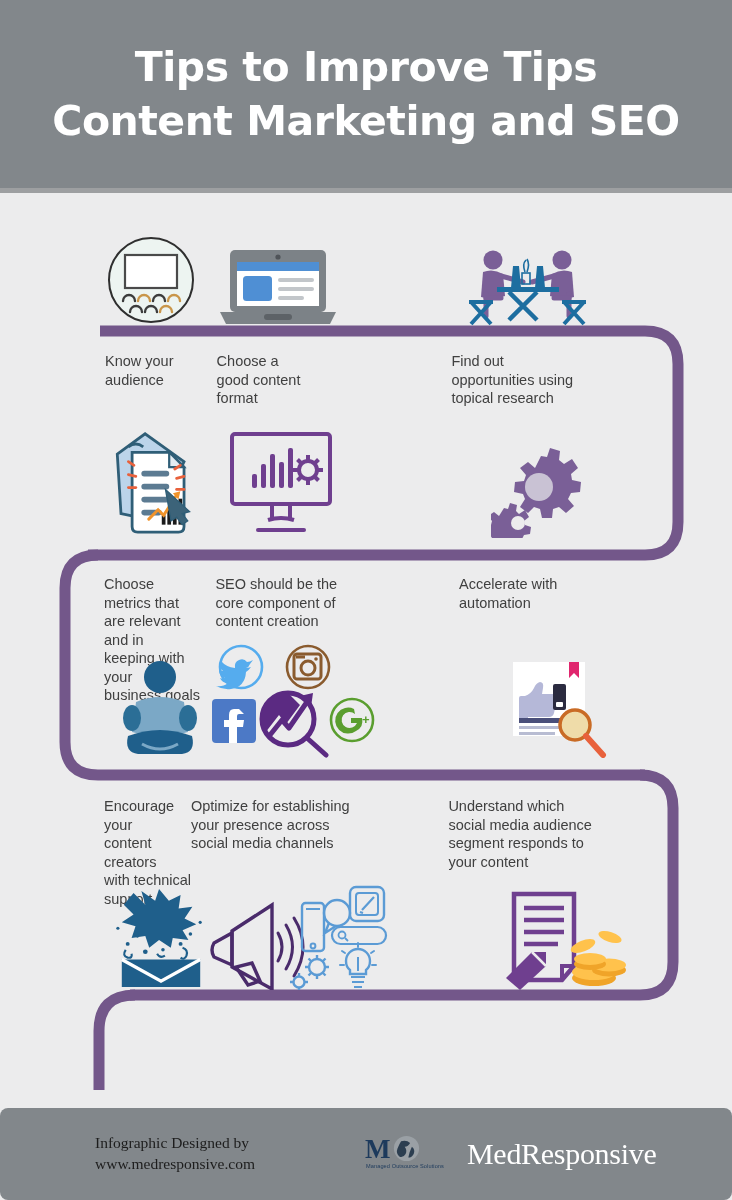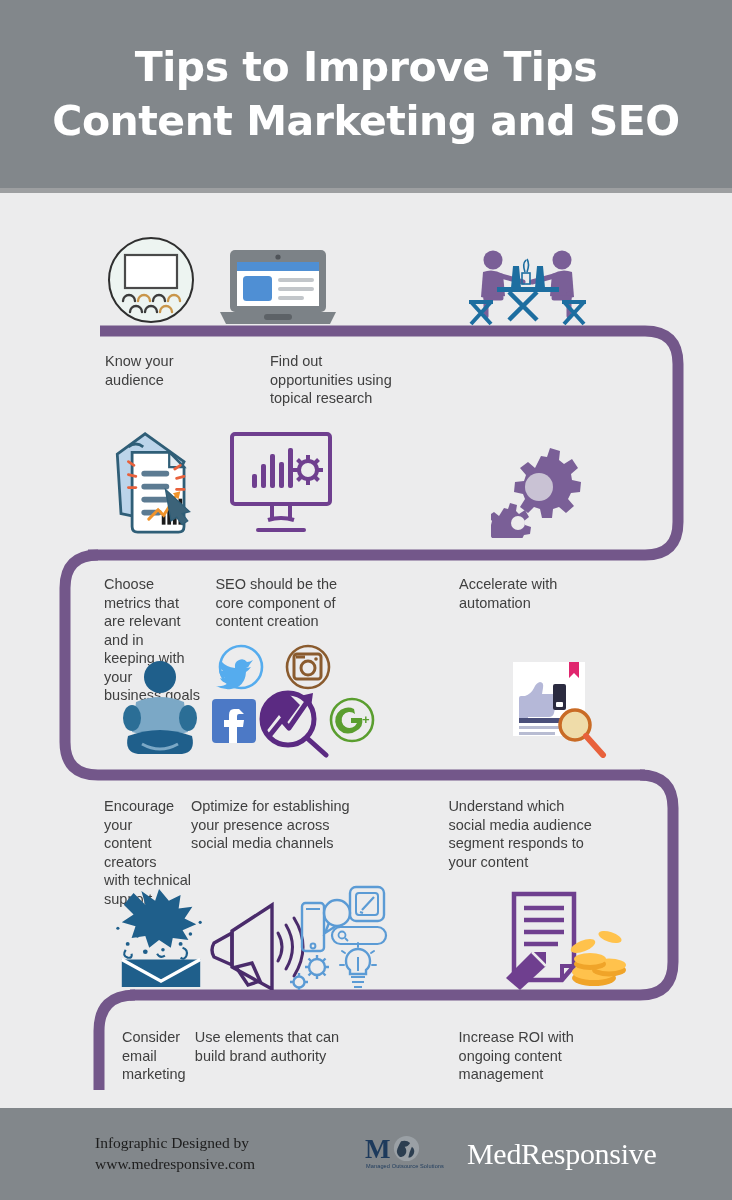--- a/index.html
+++ b/index.html
@@ -60,21 +60,21 @@
     line-height: 1.28;
     font-family: "Liberation Sans", sans-serif;
     white-space: pre-line;
   }
 
   
   .footer {
     position: absolute; left: 0; top: 1108px;
     width: 732px; height: 92px;
     background: #82878b;
-    display: flex; align-items: center;
+    display: flex; align-items: center; border-radius: 8px;
   }
   .footer-credit {
     margin-left: 95px;
     color: #1d1d1d;
     font-size: 15.5px;
     line-height: 1.35;
     font-family: "Liberation Serif", serif;
     white-space: pre-line;
   }
   .footer-brand {
@@ -192,20 +192,25 @@
         <rect x="97" y="54" width="24" height="4" fill="#1d6ea0"></rect>
       </svg>
     </div>
   </div>
 
   <div class="cells" style="top:352px;">
     <div class="cell c1">
         <div class="label">Know your
 audience</div>
       </div>
+    <div class="cell c2">
+        <div class="label">Choose a
+good content
+format</div>
+      </div>
     <div class="cell c3" style="padding-left:12px;">
         <div class="label">Find out
 opportunities using
 topical research</div>
       </div>
   </div>
 
   <div class="cells" style="top:428px;">
     <div class="cell c1 icon-cell" style="padding-left:108px;">
       <svg width="110" height="112" viewBox="0 0 110 112">
@@ -452,35 +457,20 @@
           <ellipse cx="103" cy="75" rx="17" ry="6.5" fill="#ffc24c"></ellipse>
           <ellipse cx="84" cy="74" rx="16" ry="6" fill="#f0a429"></ellipse>
           <ellipse cx="84" cy="69" rx="16" ry="6" fill="#ffc24c"></ellipse>
           <ellipse cx="77" cy="56" rx="13" ry="5.5" fill="#ffc24c" transform="rotate(-22 77 56)"></ellipse>
           <ellipse cx="104" cy="47" rx="12" ry="5" fill="#ffc24c" transform="rotate(18 104 47)"></ellipse>
         </g>
       </svg>
     </div>
   </div>
 
-  <div class="cells" style="top:1028px;">
-    <div class="cell c1" style="padding-left:122px;">
-        <div class="label">Consider email
-marketing</div>
-      </div>
-    <div class="cell c2" style="padding-left:-20px; margin-left:-26px; width:210px;">
-        <div class="label">Use elements that can
-build brand authority</div>
-      </div>
-    <div class="cell c3" style="padding-left:30px;">
-        <div class="label">Increase ROI with
-ongoing content
-management</div>
-      </div>
-  </div>
 
   <div class="footer">
     <div class="footer-credit">Infographic Designed by
 www.medresponsive.com</div>
     <div class="footer-brand">
       <div class="mos-logo">
         <div class="mos-word">M S</div>
         <svg class="mos-globe" viewBox="0 0 30 30">
           <circle cx="15" cy="15" r="14" fill="#9aa0a5"></circle>
           <path d="M 9 7 q 6 -2 10 2 q -2 4 -6 4 q 3 4 1 8 q -3 5 -7 3 q -4 -4 -2 -9 q 2 -5 4 -8 z" fill="#2c3e50"></path>

